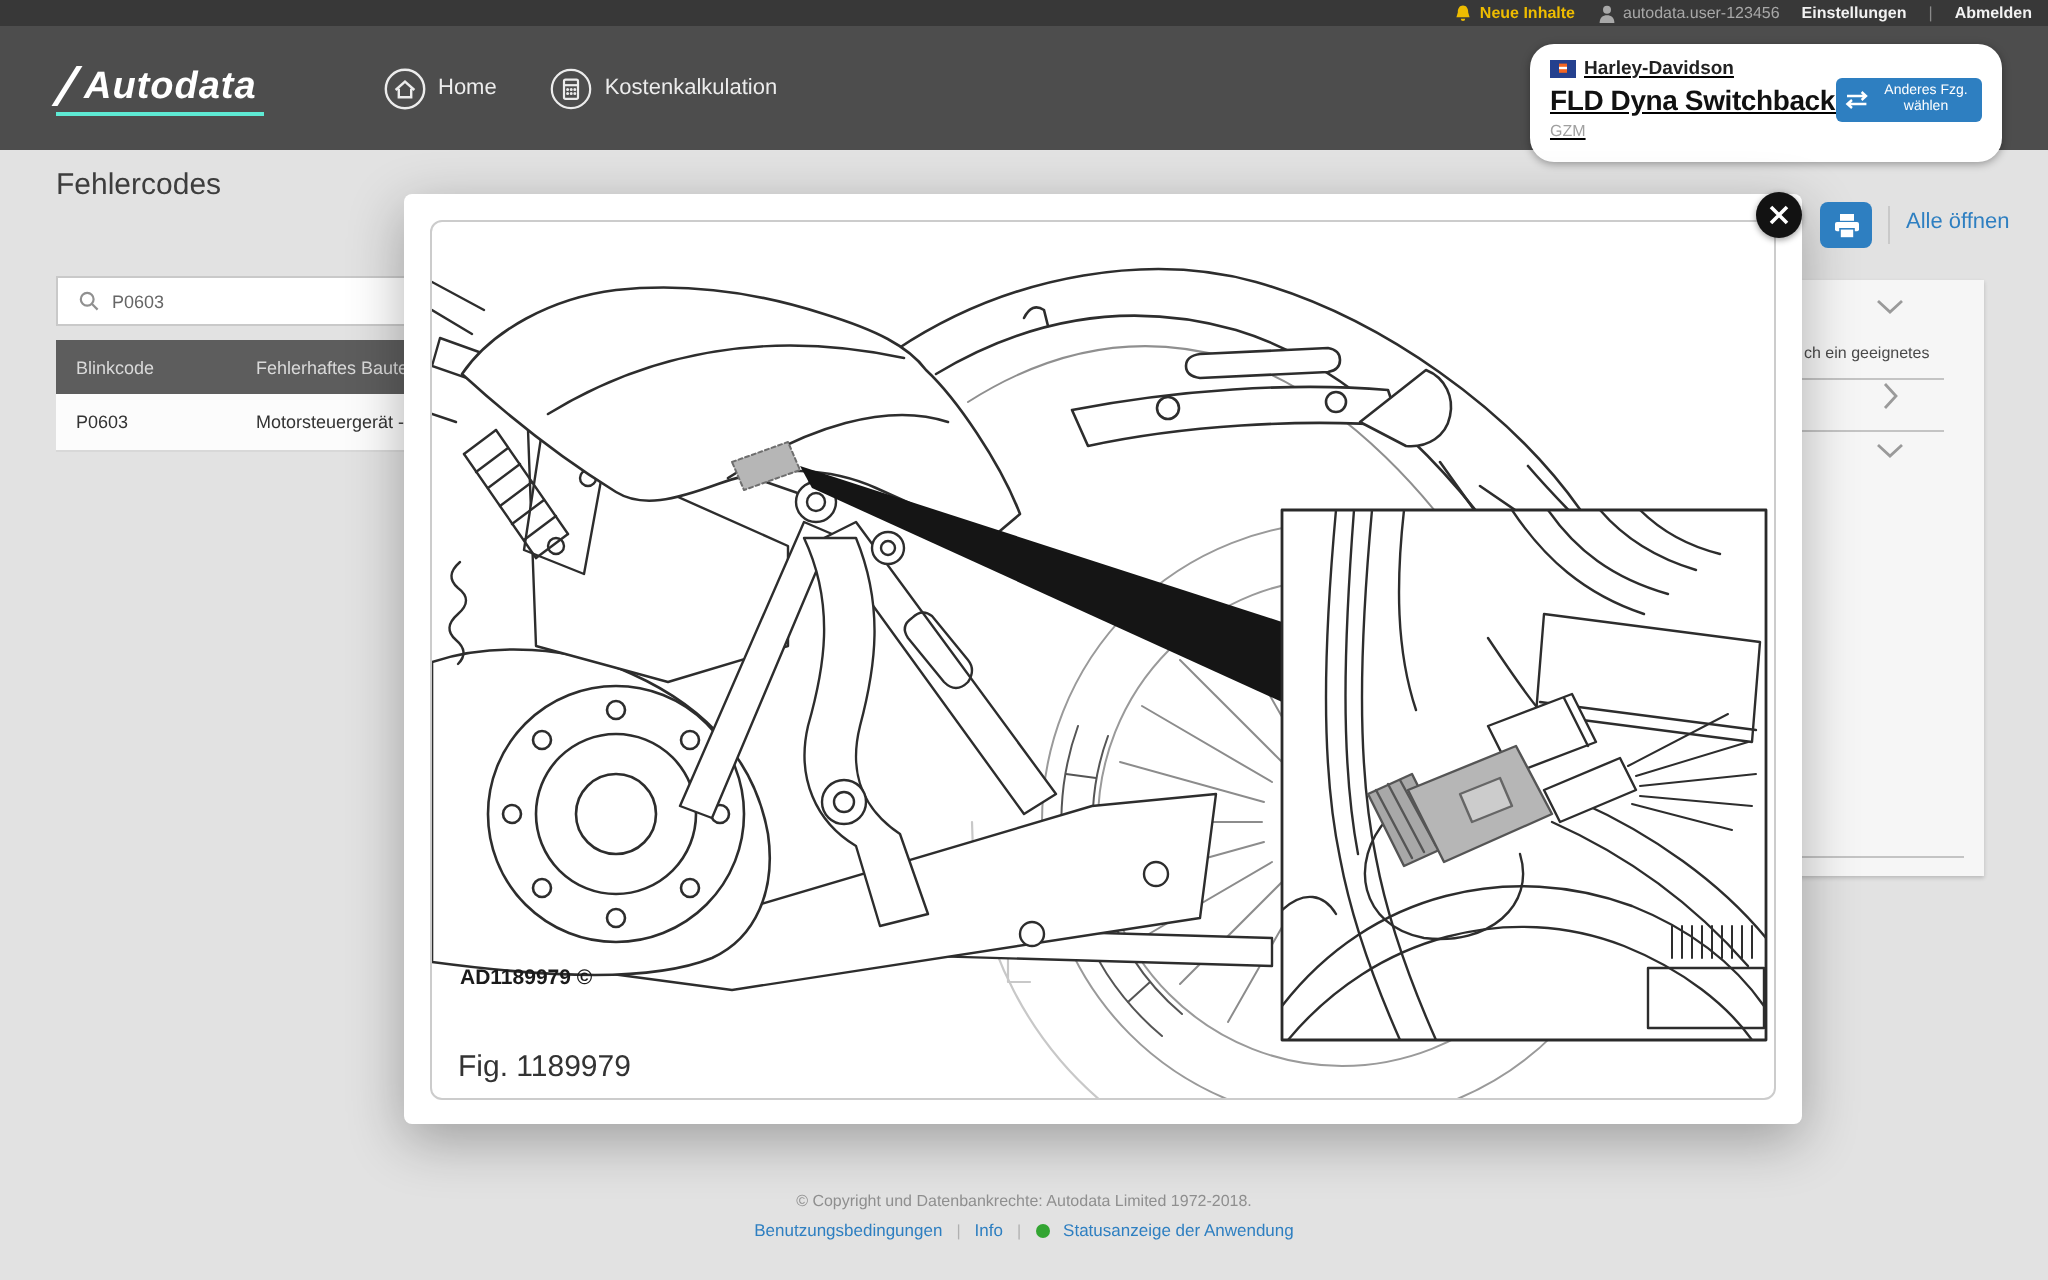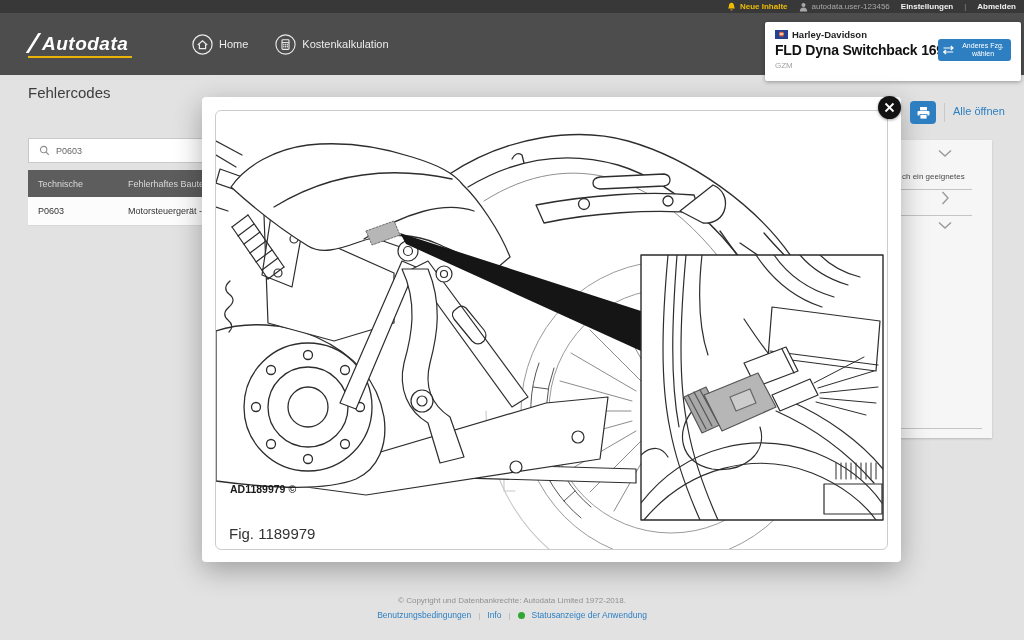--- a/index.html
+++ b/index.html
@@ -11,30 +11,30 @@
               display:flex; justify-content:flex-end; align-items:center; gap:11px; padding-right:8px; z-index:10;}
   .topstrip .item { display:flex; align-items:center; gap:4px; font-size:8px; }
   .t-yellow { color:#eebc00; font-weight:bold; }
   .t-gray { color:#a8a8a8; }
   .t-white { color:#f2f2f2; font-weight:bold; }
   .t-div { color:#8a8a8a; font-size:8px; }
 
   
   .navbar { position:absolute; left:0; top:13px; width:1024px; height:62px; background:#4d4d4d; z-index:9; }
   .logo { position:absolute; left:28px; top:20px; display:flex; align-items:flex-end;
-          border-bottom:2px solid #eab308; padding:0 4px 3px 0; }
+          border-bottom:2px solid #5eead4; padding:0 4px 3px 0; }
   .logo .slash { width:3px; height:20px; background:#fff; transform:skewX(-32deg); margin:0 7px 0 4px; }
   .logo .word { color:#fff; font-size:19px; font-weight:bold; font-style:italic; letter-spacing:.5px; line-height:1; }
   .mainnav { position:absolute; left:192px; top:0; height:62px; display:flex; align-items:center; gap:27px; }
   .navitem { display:flex; align-items:center; gap:6px; color:#ececec; font-size:11px; cursor:default; }
   .navicon { width:21px; height:21px; }
 
   
-  .vcard { position:absolute; left:765px; top:22px; width:256px; height:59px; background:#fff;
-           border-radius:2px; box-shadow:0 1px 4px rgba(0,0,0,.35); z-index:20; padding:7px 0 0 10px; }
+  .vcard { position:absolute; left:765px; top:22px; width:236px; height:59px; background:#fff;
+           border-radius:12px; box-shadow:0 1px 4px rgba(0,0,0,.35); z-index:20; padding:7px 0 0 10px;text-decoration:underline; }
   .vrow1 { display:flex; align-items:center; gap:4px; }
   .vmake { font-size:9.5px; font-weight:bold; color:#222; }
   .vmodel { font-size:14px; font-weight:bold; color:#111; margin-top:2px; letter-spacing:-.2px;}
   .vcode { font-size:8px; color:#a0a0a0; margin-top:3px; }
   .vbtn { position:absolute; right:10px; top:17px; width:73px; height:22px; background:#2e7fc1; border:0;
           border-radius:3px; display:flex; align-items:center; gap:4px; padding:0 4px; cursor:pointer; }
   .vbtn .txt { color:#fff; font-size:7px; line-height:1.2; text-align:center; flex:1; }
 
   
   .pagetitle { position:absolute; left:28px; top:84px; font-size:15px; color:#3d3d3d; font-weight:400; }
@@ -154,21 +154,21 @@
 <div class="searchbox">
   <svg width="11" height="11" viewBox="0 0 11 11" fill="none" stroke="#909090" stroke-width="1.1">
     <circle cx="4.6" cy="4.6" r="3.2"></circle>
       <path d="M7,7 L9.8,9.8"></path>
   </svg>
   <span class="val">P0603</span>
 </div>
 
 <div class="ftable">
   <div class="thead">
-    <span class="cell c1">Technische</span>
+    <span class="cell c1">Blinkcode</span>
     <span class="cell c2">Fehlerhaftes Bauteil b</span>
   </div>
   <div class="trow">
     <span class="cell c1">P0603</span>
     <span class="cell c2">Motorsteuergerät - Feh</span>
   </div>
 </div>
 
 <div class="rcard">
   <svg class="chev" style="left:258px; top:9px;" width="14" height="9" viewBox="0 0 14 9" fill="none" stroke="#9a9a9a" stroke-width="1.4">

